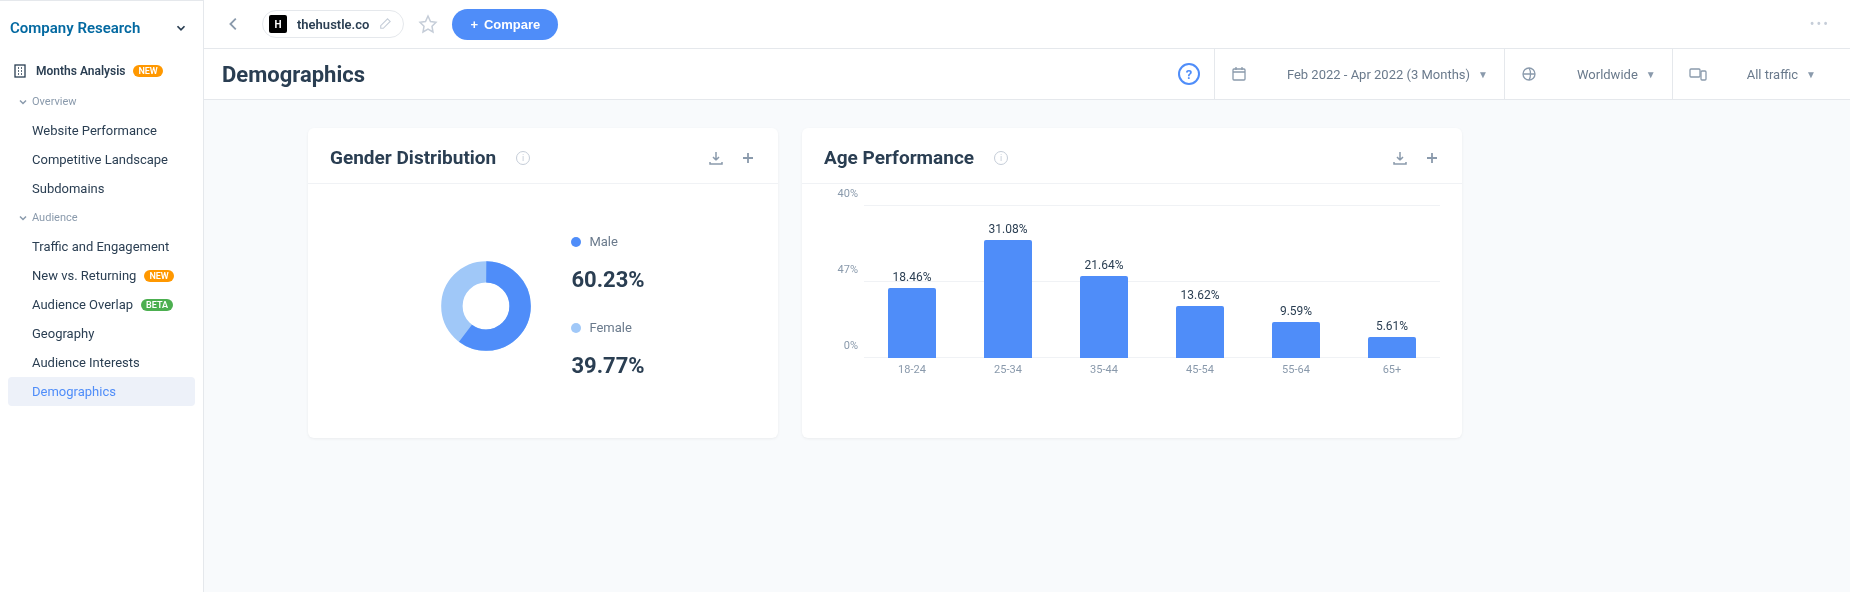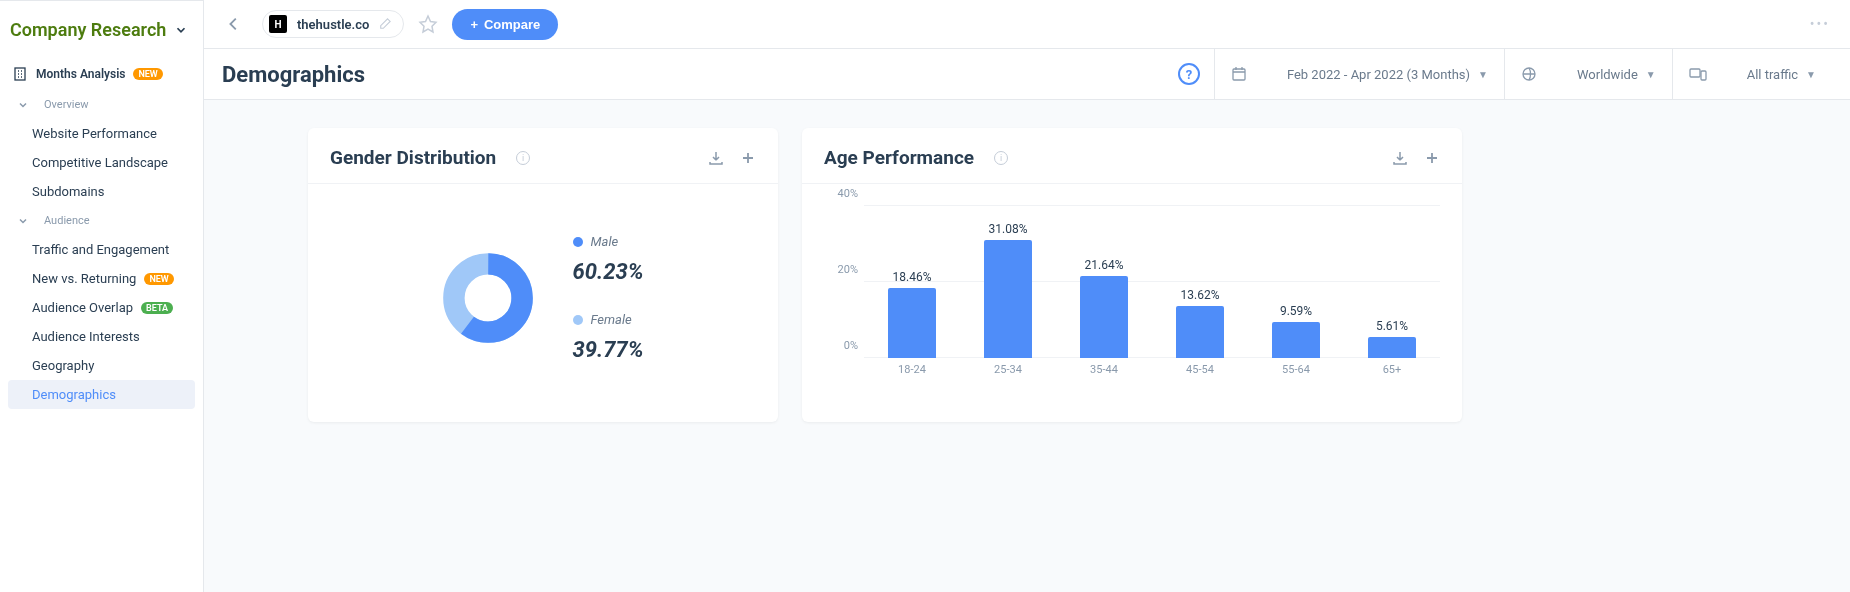--- a/index.html
+++ b/index.html
@@ -8,28 +8,28 @@
       background: #fff;
       color: #2a3e52;
     }
     .app { display: flex; height: 592px; width: 1850px; }
     
     
     .sidebar { width: 204px; border-right: 1px solid #e5e8ec; background: #fff; overflow: hidden; }
     .sidebar-title { padding: 26px 10px 24px 10px; font-size: 20px; font-weight: 700; color: #2a3e52; }
     .sidebar-divider { height: 1px; background: #e5e8ec; }
     .section-header { display: flex; align-items: center; justify-content: space-between; padding: 18px 14px 18px 10px; cursor: pointer; }
-    .section-header-text { font-size: 18px; font-weight: 600; color: #4d7c0f; }
+    .section-header-text { font-size: 15px; font-weight: 600; color: #0369a1; }
     .section-chevron { width: 16px; height: 16px; display: flex; align-items: center; justify-content: center; }
     .nav-item { display: flex; align-items: center; gap: 8px; padding: 8px 10px 8px 12px; font-size: 12px; color: #2a3e52; cursor: pointer; }
     .nav-item-icon { width: 16px; height: 16px; flex-shrink: 0; }
     .nav-item-bold { font-weight: 600; }
     .badge-new { background: #ff9800; color: #fff; font-size: 9px; padding: 1px 5px; border-radius: 8px; font-weight: 600; }
     .badge-beta { background: #4caf50; color: #fff; font-size: 9px; padding: 1px 5px; border-radius: 8px; font-weight: 600; }
-    .subgroup-header { display: flex; align-items: center; gap: 16px; padding: 8px 10px 8px 18px; font-size: 11px; color: #8a9aac; cursor: pointer; }
+    .subgroup-header { display: flex; align-items: center; gap: 4px; padding: 8px 10px 8px 18px; font-size: 11px; color: #8a9aac; cursor: pointer; }
     .subgroup-caret { width: 10px; height: 10px; }
     .sub-item { padding: 7px 10px 7px 32px; font-size: 13px; color: #2a3e52; cursor: pointer; display: flex; align-items: center; gap: 8px; }
     .sub-item.active { background: #edf1f9; color: #4f8df9; border-radius: 4px; margin: 0 8px; padding-left: 24px; }
     
     
     .main { flex: 1; display: flex; flex-direction: column; background: #f8fafc; }
     .topbar { height: 48px; display: flex; align-items: center; padding: 0 16px; gap: 14px; background: #fff; }
     .back-btn { width: 28px; height: 28px; display: flex; align-items: center; justify-content: center; border-radius: 4px; cursor: pointer; color: #8a9aac; }
     .domain-pill { display: flex; align-items: center; gap: 10px; border: 1px solid #e5e8ec; border-radius: 18px; padding: 4px 12px 4px 6px; background: #fff; }
     .domain-favicon { width: 18px; height: 18px; background: #000; display: flex; align-items: center; justify-content: center; color: #fff; font-size: 10px; font-weight: 700; border-radius: 2px; }
@@ -54,21 +54,21 @@
     .card.age { width: 660px; }
     .card-header { display: flex; align-items: center; padding: 18px 22px 14px 22px; gap: 20px; border-bottom: 1px solid #f0f2f5; }
     .card-title { font-size: 19px; font-weight: 700; color: #2a3e52; }
     .info-icon { width: 14px; height: 14px; border: 1px solid #c5cdd8; border-radius: 50%; color: #c5cdd8; display: flex; align-items: center; justify-content: center; font-size: 9px; cursor: pointer; }
     .card-actions { display: flex; gap: 16px; color: #8a9aac; }
     .card-action-btn { cursor: pointer; }
     
     .gender-body { display: flex; align-items: center; justify-content: center; gap: 40px; padding: 50px 30px 60px 30px; }
     .donut { width: 90px; height: 90px; }
     .gender-legend { display: flex; flex-direction: column; gap: 28px; }
-    .legend-row { display: flex; flex-direction: column; gap: 10px; font-style: italic; }
+    .legend-row { display: flex; flex-direction: column; gap: 18px; }
     .legend-label { display: flex; align-items: center; gap: 8px; font-size: 13px; color: #6a7a8c; }
     .legend-dot { width: 10px; height: 10px; border-radius: 50%; }
     .legend-value { font-size: 22px; font-weight: 700; color: #2a3e52; }
     
     .age-body { padding: 22px 22px 0 22px; }
     .age-chart { position: relative; height: 170px; }
     .y-axis { position: absolute; left: 0; top: 0; bottom: 18px; width: 40px; }
     .y-tick { position: absolute; right: 6px; font-size: 11px; color: #8a9aac; transform: translateY(-50%); }
     .y-line { position: absolute; left: 40px; right: 0; height: 1px; background: #f0f2f5; }
     .plot-area { position: absolute; left: 40px; right: 0; top: 0; bottom: 18px; display: flex; justify-content: space-around; align-items: flex-end; }
@@ -137,24 +137,24 @@
       </div>
     <div class="sub-item">
         <span>New vs. Returning</span>
         <span class="badge-new">NEW</span>
       </div>
     <div class="sub-item">
         <span>Audience Overlap</span>
         <span class="badge-beta">BETA</span>
       </div>
     <div class="sub-item">
+        <span>Geography</span>
+      </div>
+    <div class="sub-item">
         <span>Audience Interests</span>
-      </div>
-    <div class="sub-item">
-        <span>Geography</span>
       </div>
     <div class="sub-item active">
         <span>Demographics</span>
       </div>
   </aside>
 
   <div class="main">
 
     <div class="topbar">
       <div class="back-btn">
@@ -279,21 +279,21 @@
               <svg viewBox="0 0 16 16" width="16" height="16" fill="none" stroke="#8a9aac" stroke-width="1.8">
                   <path d="M8 3v10M3 8h10"></path>
                 </svg>
             </span>
           </div>
         </div>
         <div class="age-body">
           <div class="age-chart">
             <div class="y-axis">
               <div class="y-tick" style="bottom:0%">0%</div>
-              <div class="y-tick" style="bottom:50%">20%</div>
+              <div class="y-tick" style="bottom:50%">47%</div>
               <div class="y-tick" style="bottom:100%">40%</div>
             </div>
             <div class="y-line" style="bottom:18px"></div>
             <div class="y-line" style="bottom:calc(18px + 76px)"></div>
             <div class="y-line" style="bottom:calc(18px + 152px)"></div>
             <div class="plot-area" id="age-bars">
                 <div class="bar-col">
                   <div class="bar-val">18.46%</div>
                   <div class="bar" style="height: 70.148px;"></div>
                 </div>

